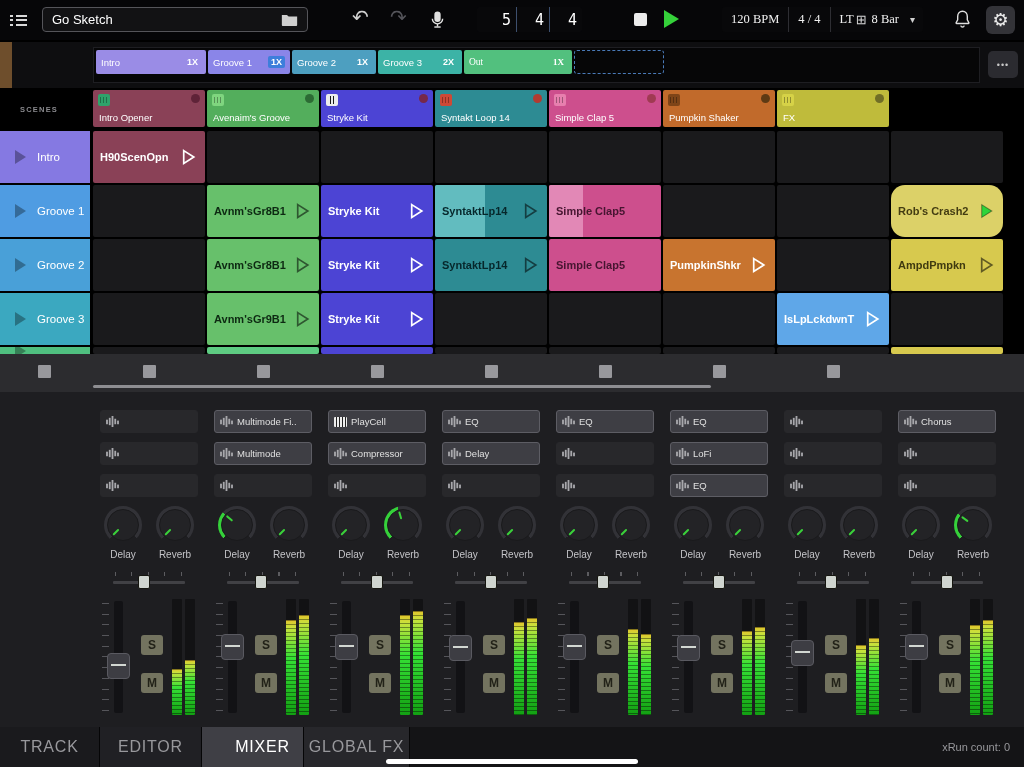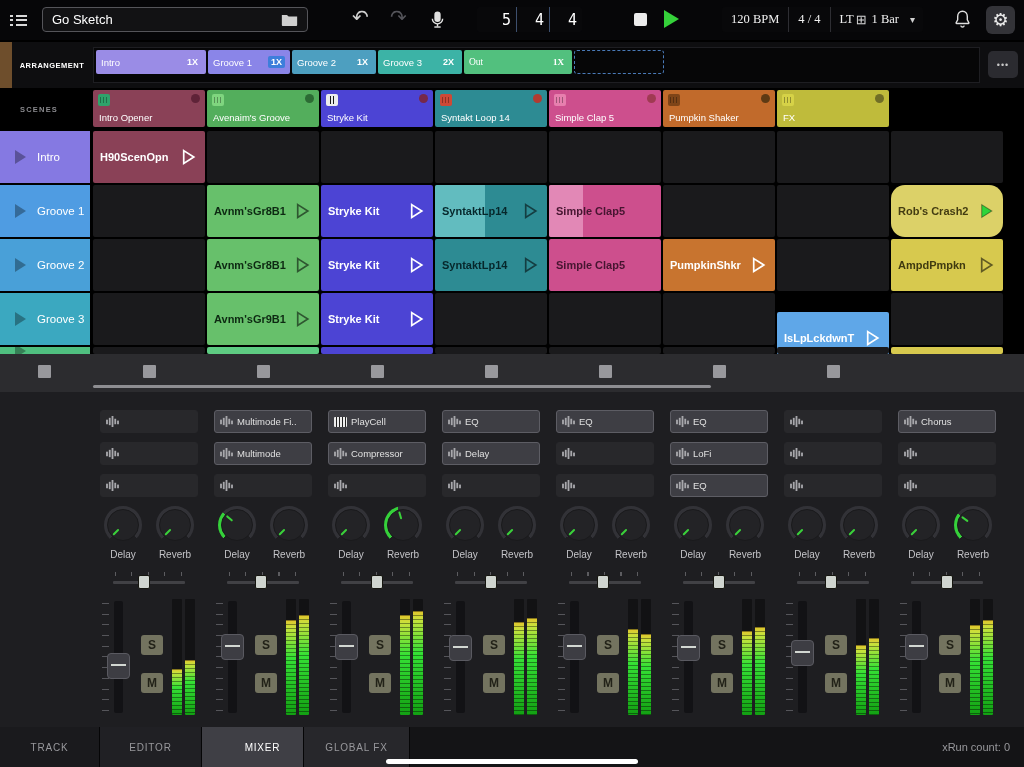--- a/index.html
+++ b/index.html
@@ -136,21 +136,21 @@
 
   
   .tabbar{position:absolute;left:0;top:727px;width:1024px;height:40px;background:#141416;display:flex;}
   .tabs{display:flex;height:100%;}
   .tab{height:100%;display:flex;align-items:center;justify-content:center;border-right:1px solid #050506;box-sizing:border-box;}
   .tab:nth-child(1){width:100px;background:#1a1a1d;}
   .tab:nth-child(2){width:102px;background:#202024;}
   .tab:nth-child(3){width:102px;}
   .tab:nth-child(4){width:106px;background:#27272b;}
   .tab[data-selected="true"]{background:#3f3f45;}
-  .tab-label{color:#98989c;font-size:10px;letter-spacing:0.8px;}
+  .tab-label{color:#98989c;font-size:16px;letter-spacing:0.8px;}
   .tab[data-selected="true"] .tab-label{color:#fff;padding-left:20px;}
   .xrun{margin-left:auto;align-self:center;padding-right:14px;color:#98989c;font-size:11px;}
   .home{position:absolute;left:50%;transform:translateX(-50%);bottom:3px;width:252px;height:5px;background:#fff;border-radius:3px;z-index:10;}
 </style>
 </head>
 <body>
 
 <div class="app">
 
   <header class="topbar">
@@ -182,35 +182,34 @@
     </div>
     <div class="stopbtn"></div>
     <div class="playbtn"></div>
     <div class="tempo-group">
       <span class="tg-item">120 BPM</span>
       <span class="tg-div"></span>
       <span class="tg-item">4 / 4</span>
       <span class="tg-div"></span>
       <span class="tg-item">LT</span>
       <span class="grid-glyph">⊞</span>
-      <span class="tg-item">1 Bar</span>
+      <span class="tg-item">8 Bar</span>
       <span class="caret">▾</span>
     </div>
     <svg class="bell" viewBox="0 0 24 24">
       <path d="M12 2.5c-3.3 0-5.5 2.6-5.5 6v4l-1.8 3.2c-.2.4.1.8.5.8h13.6c.4 0 .7-.4.5-.8l-1.8-3.2v-4c0-3.4-2.2-6-5.5-6z" fill="none" stroke="#e0e0e0" stroke-width="1.6"></path>
       <path d="M10 19c.3 1 1 1.6 2 1.6s1.7-.6 2-1.6" stroke="#e0e0e0" fill="none" stroke-width="1.6"></path>
     </svg>
     <div class="gearbox">
       <span>⚙</span>
     </div>
   </header>
 
   <section class="arr">
     <div class="arr-tag"></div>
-    <div class="arr-label">ARRANGEMENT</div>
     <div class="arr-lane">
       <div class="clips">
 
       <div class="clip" style="background: rgb(154, 140, 230);">
           <span class="clip-name">Intro</span>
           <span class="clip-count">1X</span>
         </div>
           <div class="clip" style="background: rgb(138, 133, 232);">
           <span class="clip-name">Groove 1</span>
           <span class="clip-count" style="background: rgb(61, 126, 219);">1X</span>
@@ -478,21 +477,21 @@
           <div class="cell">
           <div class="csplit"></div>
           <span class="cname"></span>
 
         </div>
           <div class="cell">
           <div class="csplit"></div>
           <span class="cname"></span>
 
         </div>
-          <div class="cell" data-play="outline-white" style="background: rgb(95, 167, 232); margin-top: 19px;">
+          <div class="cell" data-play="outline-white" style="background: rgb(95, 167, 232);">
           <div class="csplit"></div>
           <span class="cname" style="color: rgb(255, 255, 255);">IsLpLckdwnT</span>
           <svg class="tri" viewBox="0 0 14 16">
             <path d="M2.5 2 L12 8 L2.5 14 Z"></path>
           </svg>
         </div>
           <div class="cell">
           <div class="csplit"></div>
           <span class="cname"></span>
 

